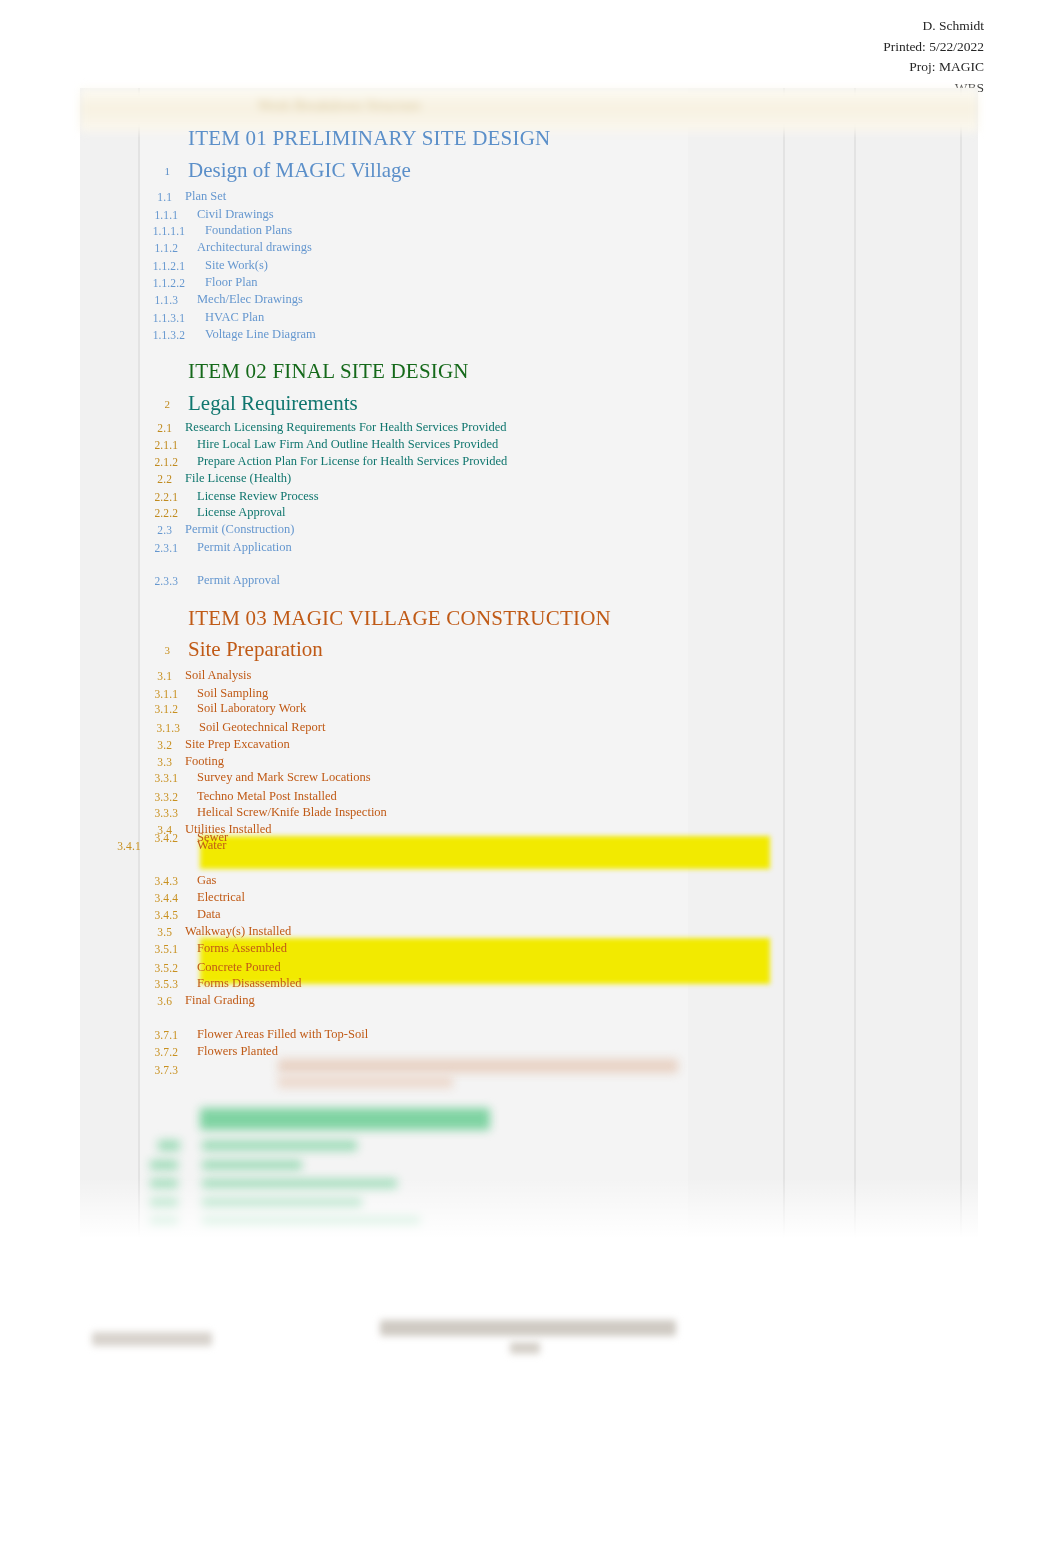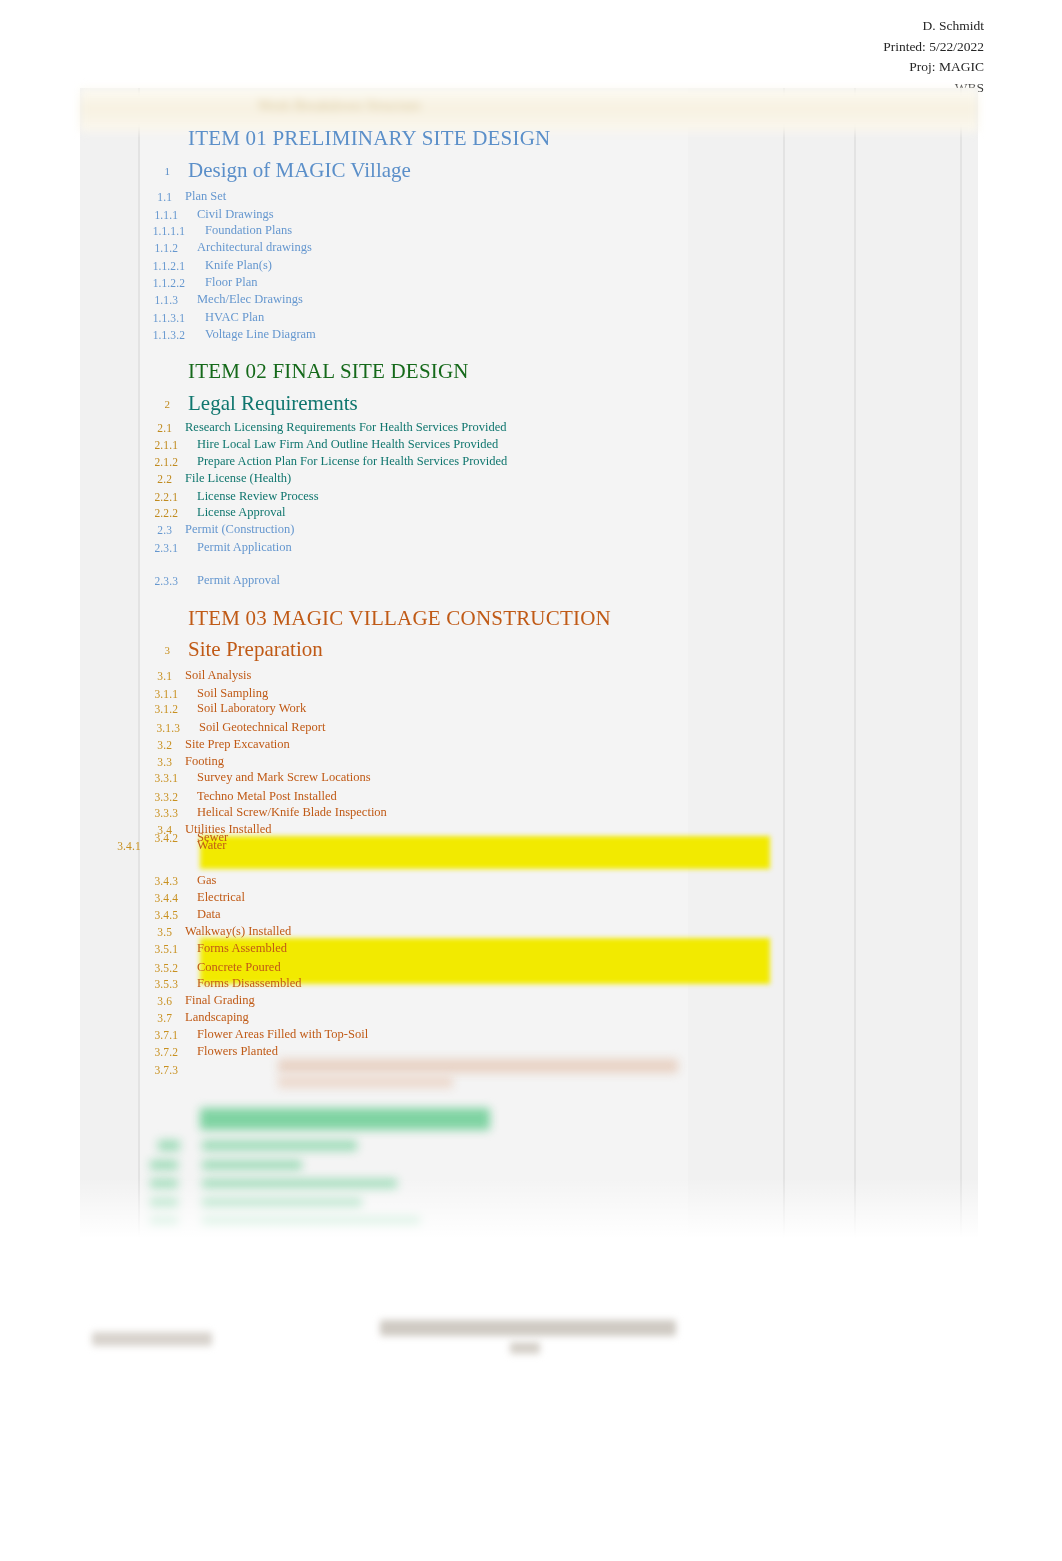--- a/index.html
+++ b/index.html
@@ -224,21 +224,21 @@
   <div class="row lvl-4 c-blue" style="top:134px">
     <span class="wbs" style="width:105px;">1.1.1.1</span>
     <span class="task" style="margin-left:20px;">Foundation Plans</span>
   </div>
   <div class="row lvl-3 c-blue" style="top:151px">
     <span class="wbs" style="width:98px;">1.1.2</span>
     <span class="task" style="margin-left:19px;">Architectural drawings</span>
   </div>
   <div class="row lvl-4 c-blue" style="top:169px">
     <span class="wbs" style="width:105px;">1.1.2.1</span>
-    <span class="task" style="margin-left:20px;">Knife Plan(s)</span>
+    <span class="task" style="margin-left:20px;">Site Work(s)</span>
   </div>
   <div class="row lvl-4 c-blue" style="top:186px">
     <span class="wbs" style="width:105px;">1.1.2.2</span>
     <span class="task" style="margin-left:20px;">Floor Plan</span>
   </div>
   <div class="row lvl-3 c-blue" style="top:203px">
     <span class="wbs" style="width:98px;">1.1.3</span>
     <span class="task" style="margin-left:19px;">Mech/Elec Drawings</span>
   </div>
   <div class="row lvl-4 c-blue" style="top:221px">
@@ -375,24 +375,20 @@
     <span class="wbs" style="width:98px;">3.5.2</span>
     <span class="task" style="margin-left:19px;">Concrete Poured</span>
   </div>
   <div class="row lvl-3 c-orange-n" style="top:887px">
     <span class="wbs" style="width:98px;">3.5.3</span>
     <span class="task" style="margin-left:19px;">Forms Disassembled</span>
   </div>
   <div class="row lvl-2 c-orange-n" style="top:904px">
     <span class="wbs" style="width:92px;">3.6</span>
     <span class="task" style="margin-left:13px;">Final Grading</span>
-  </div>
-  <div class="row lvl-2 c-orange-n" style="top:921px">
-    <span class="wbs" style="width:92px;">3.7</span>
-    <span class="task" style="margin-left:13px;">Landscaping</span>
   </div>
   <div class="row lvl-3 c-orange-n" style="top:938px">
     <span class="wbs" style="width:98px;">3.7.1</span>
     <span class="task" style="margin-left:19px;">Flower Areas Filled with Top-Soil</span>
   </div>
   <div class="row lvl-3 c-orange-n" style="top:955px">
     <span class="wbs" style="width:98px;">3.7.2</span>
     <span class="task" style="margin-left:19px;">Flowers Planted</span>
   </div>
   <div class="row lvl-3 c-orange-n" style="top:973px">

